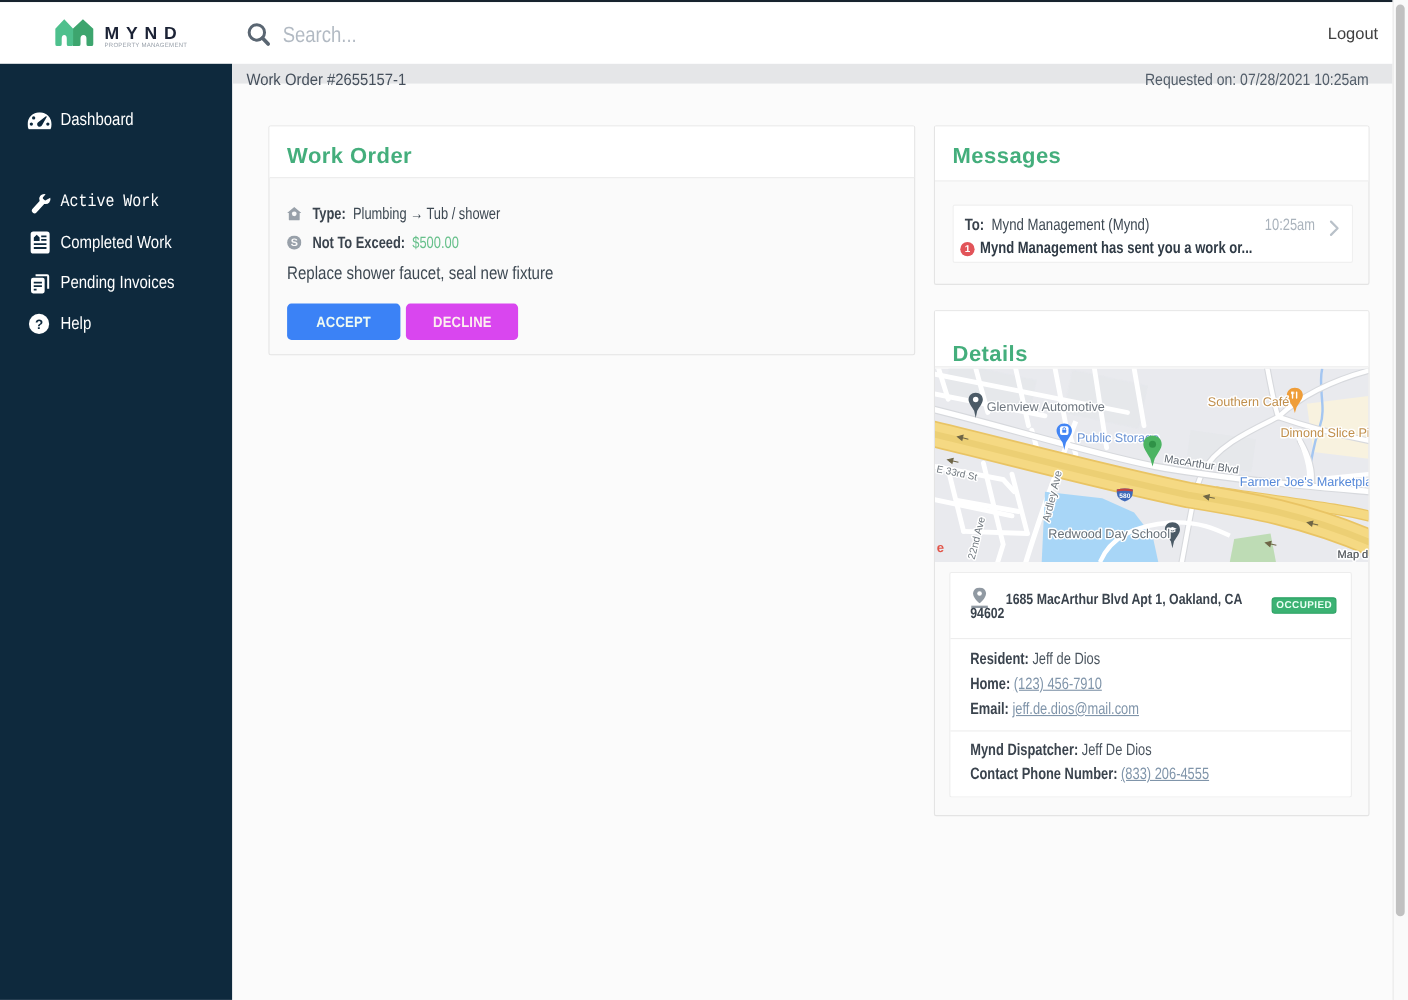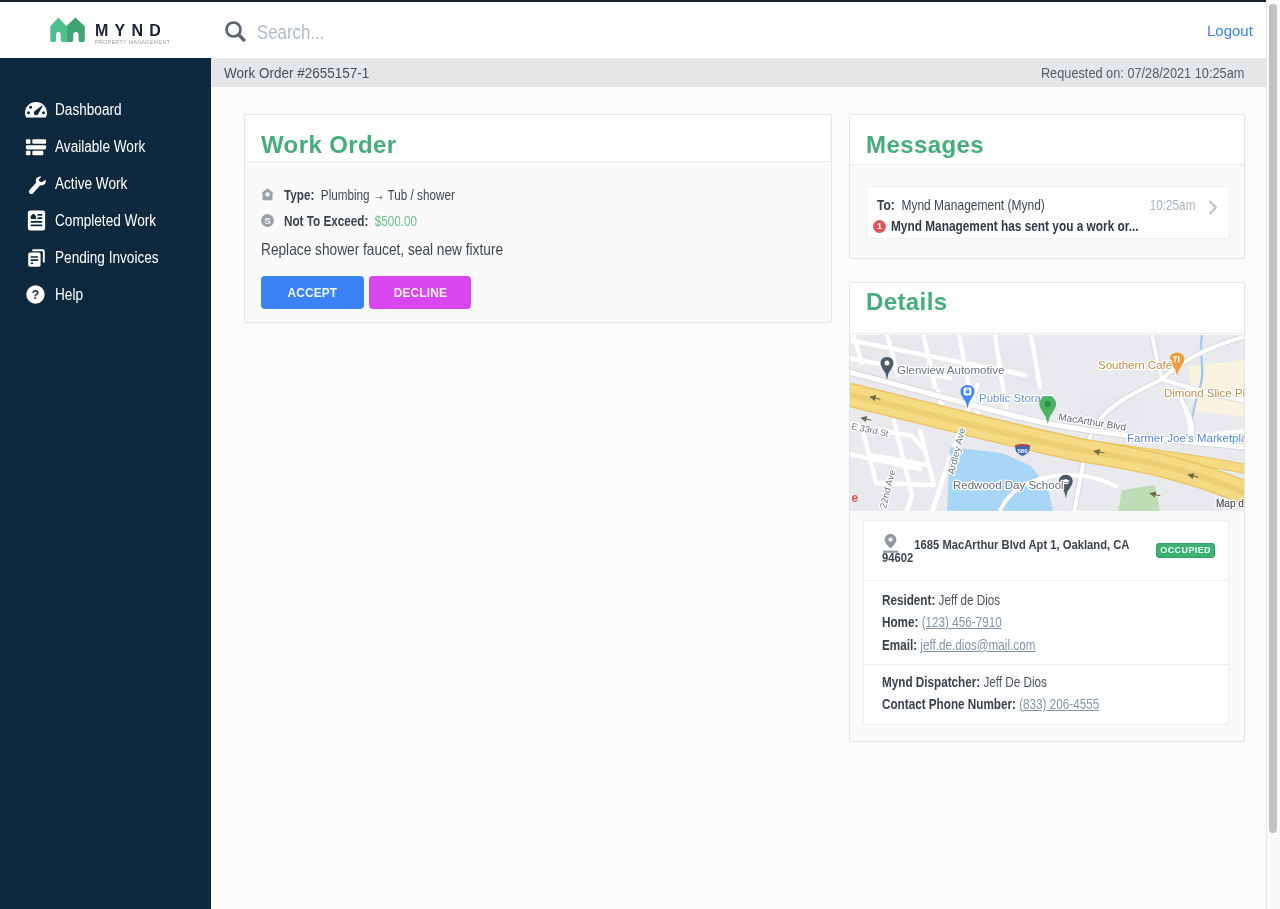--- a/index.html
+++ b/index.html
@@ -6,46 +6,46 @@
 html,body { width:1280px; height:909px; overflow:hidden; }
 body { font-family:"Liberation Sans", sans-serif; position:relative; background:#fbfbfb; }
 .abs { position:absolute; }
 
 #topline { left:0; top:0; width:1280px; height:2px; background:#17232e; }
 
 #topbar { left:0; top:2px; width:1280px; height:71px; background:#ffffff; }
 #logotext { left:95px; top:20px; font-size:16px; font-weight:bold; color:#1b2235; letter-spacing:6.2px; }
 #logosub { left:95px; top:36.5px; font-size:5.5px; color:#9aa2ab; letter-spacing:0.22px; white-space:nowrap; }
 #searchtext { left:257px; top:19px; font-size:20px; color:#b2bac3; transform:scaleX(0.84); transform-origin:0 50%; }
-#logout { left:1207px; top:20px; font-size:15px; color:#3b82f6; }
-
-#graybar { left:211px; top:58px; width:1055px; height:29px; background:#e5e6e8; color:#454f5b; font-size:15px; }
+#logout { left:1207px; top:20px; font-size:15px; color:#404040; }
+
+#graybar { left:211px; top:58px; width:1055px; height:18px; background:#e5e6e8; color:#454f5b; font-size:15px; }
 #graybar .l { position:absolute; left:13px; top:6px; transform:scaleX(0.9); transform-origin:0 50%; }
 #graybar .r { position:absolute; right:22px; top:6px; color:#525d69; transform:scaleX(0.85); transform-origin:100% 50%; }
 
 #sidebar { left:0; top:58px; width:211px; height:851px; background:#0e293d; }
 .mi { position:absolute; left:0; width:211px; height:37px; color:#ffffff; font-size:16px;margin-left:11px; }
 .mi svg { position:absolute; left:14px; top:8px; }
 .mi span { position:absolute; left:44px; top:0; line-height:37px; transform:scaleX(0.85); transform-origin:0 50%; }
 
 #sbtrack { left:1266px; top:0; width:14px; height:909px; background:#fafafa; border-left:1px solid #e8e8e8; }
 #sbthumb { left:1269px; top:4px; width:8px; height:829px; background:#c1c1c1; border-radius:4px; }
 
 .card { position:absolute; background:#fafafa; border:1px solid #e4e4e4; border-radius:2px; }
 .cardhead { position:absolute; left:0; top:0; right:0; background:#ffffff; border-bottom:1px solid #ebebeb; }
-.cardtitle { position:absolute; left:16px; color:#44ae7c; font-size:24px; font-weight:bold; letter-spacing:0.4px; }
+.cardtitle { position:absolute; left:16px; color:#44ae7c; font-size:20px; font-weight:bold; letter-spacing:0.4px; }
 #wocard { left:244px; top:114px; width:588px; height:209px; }
 #wocard .cardhead { height:47px; }
 #wocard .cardtitle { top:16px; }
 #msgcard { left:849px; top:114px; width:396px; height:145px; }
 #msgcard .cardhead { height:50px; }
 #msgcard .cardtitle { top:16px; }
 #dtcard { left:849px; top:282px; width:396px; height:460px; }
 #dtcard .cardhead { height:51px; }
-#dtcard .cardtitle { top:5px; }
+#dtcard .cardtitle { top:28px; }
 
 .worow { position:absolute; left:16px; font-size:15px; color:#3d4852; }
 .worow b { color:#3a434d; }
 .worow svg { position:absolute; left:0; top:2px; }
 .worow .txt { position:absolute; left:23px; top:0; width:520px; white-space:nowrap; transform:scaleX(0.78); transform-origin:0 50%; }
 #wodesc { position:absolute; left:16px; top:125px; font-size:16.5px; color:#3d4852; white-space:nowrap; transform:scaleX(0.83); transform-origin:0 50%; }
 .btn { position:absolute; top:161px; height:33px; border-radius:4px; color:#eefaf3; font-size:13.5px; font-weight:bold; text-align:center; line-height:33px; letter-spacing:0.2px; }
 #btn-a { left:16px; width:103px; background:#3b82f6; }
 #btn-d { left:124px; width:102px; background:#d946ef; color:#fdefef; }
 
@@ -85,33 +85,21 @@
   <div class="abs" id="searchtext">Search...</div>
   <div class="abs" id="logout">Logout</div>
 </div>
 <div class="abs" id="sidebar">
   <div class="mi" style="top:33px;">
     <svg style="top:11px;" width="22" height="16" viewBox="0 0 22 16">
         <path fill="#fff" fill-rule="evenodd" d="M11 0 C4.9 0 0 4.9 0 11 Q0 13.6 1.1 15.6 L20.9 15.6 Q22 13.6 22 11 C22 4.9 17.1 0 11 0 Z M11 13.2 A2.3 2.3 0 0 1 9.4 9.3 L16.4 3.9 Q17.2 3.4 17.6 4.2 L13.2 11.9 A2.3 2.3 0 0 1 11 13.2 Z M3.5 12.3 A1.5 1.5 0 1 1 3.5 9.3 A1.5 1.5 0 1 1 3.5 12.3 Z M5.6 6.7 A1.5 1.5 0 1 1 5.6 3.7 A1.5 1.5 0 1 1 5.6 6.7 Z M18.5 12.3 A1.5 1.5 0 1 1 18.5 9.3 A1.5 1.5 0 1 1 18.5 12.3 Z"></path>
       </svg>
     <span>Dashboard</span>
   </div>
-  <div class="mi" style="top:70px;">
-    <svg width="22" height="22" viewBox="0 0 24 24">
-        <g fill="#fff">
-          <rect x="1" y="3.5" width="5" height="5" rx="1"></rect>
-          <rect x="8" y="3.5" width="15" height="5" rx="1.4"></rect>
-          <rect x="1" y="10" width="22" height="4.6" rx="1.4"></rect>
-          <rect x="1" y="16" width="5" height="5" rx="1"></rect>
-          <rect x="8" y="16" width="12" height="5" rx="1.4"></rect>
-        </g>
-      </svg>
-    <span>Available Work</span>
-  </div>
-  <div class="mi" style="top:107px;">
+  <div class="mi" style="top:107px;font-family:Liberation Mono, monospace;">
     <svg style="top:8.5px;" width="22" height="22" viewBox="0 0 24 24">
         <path fill="#fff" d="M22.6 6.2 Q23.4 8.9 21.6 11 Q19.7 13.2 16.6 12.4 L8.9 20.9 Q7.3 22.6 5.3 21.2 Q3.3 19.7 4.6 17.8 L12 9.5 Q10.6 6.8 12.7 4.4 Q14.8 2 18 2.8 L15.4 5.7 Q14.8 6.4 15.4 7.3 L16.8 8.6 Q17.7 9.3 18.5 8.6 Z"></path>
       </svg>
     <span>Active Work</span>
   </div>
   <div class="mi" style="top:144px;">
     <svg style="top:7px;" width="23" height="23" viewBox="0 0 24 24">
         <path fill="#fff" d="M5.5 1.5 L18.5 1.5 Q21 1.5 21 4 L21 20 Q21 22.5 18.5 22.5 L5.5 22.5 Q3 22.5 3 20 L3 4 Q3 1.5 5.5 1.5 Z M6 10.5 L6 7.2 L8.75 4.6 L11.5 7.2 L11.5 10.5 Z M13 5.2 L13 7 L18 7 L18 5.2 Z M13 8.6 L13 10.4 L18 10.4 L18 8.6 Z M6 12.6 L6 14.4 L18 14.4 L18 12.6 Z M6 16.2 L6 18 L18 18 L18 16.2 Z" fill-rule="evenodd"></path>
       </svg>
     <span>Completed Work</span>

